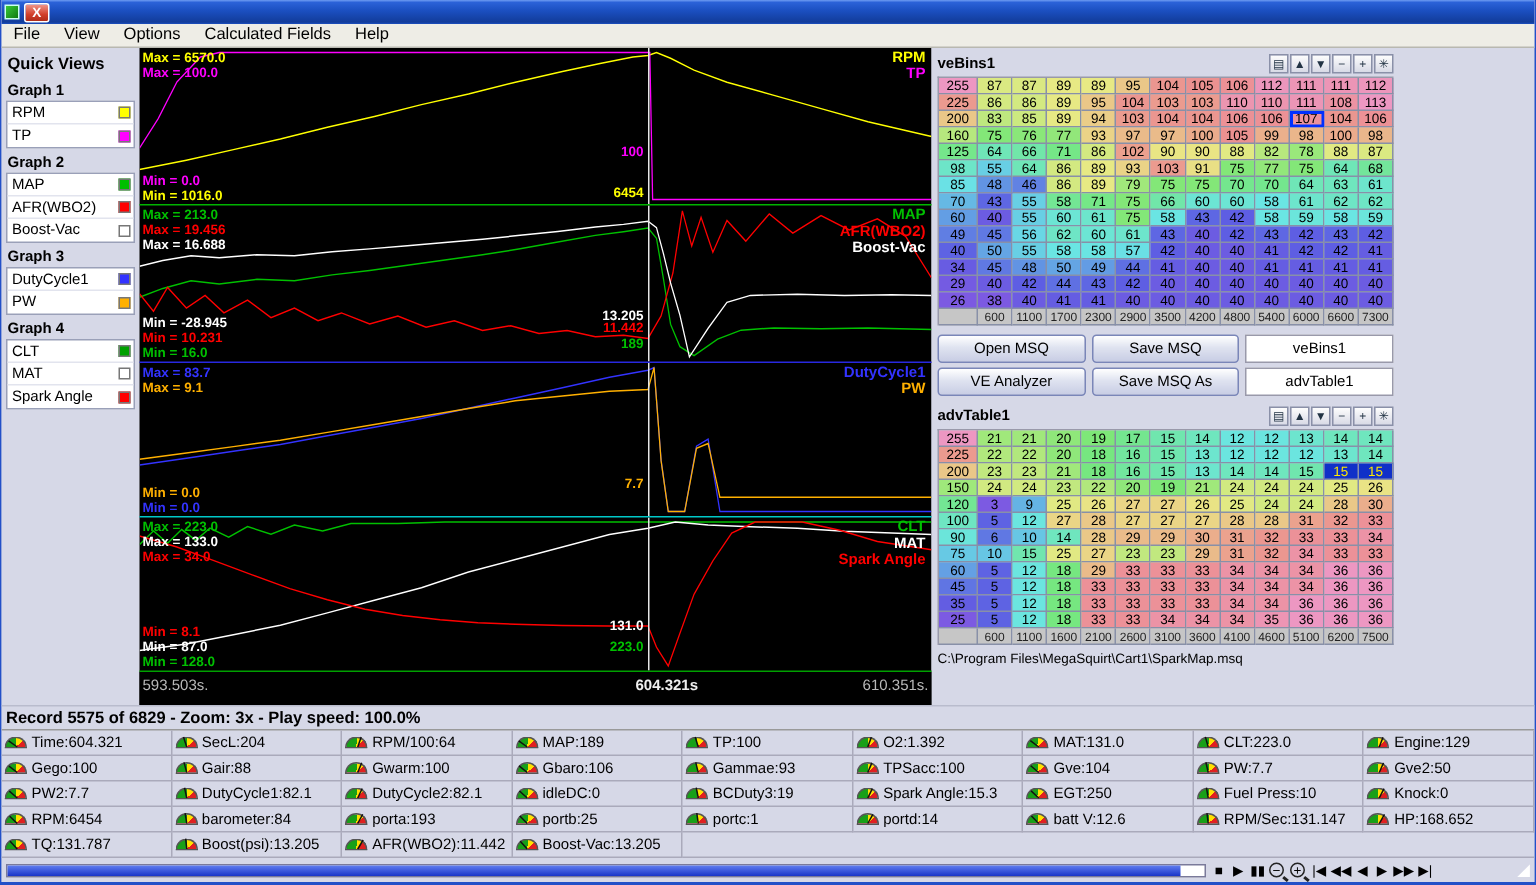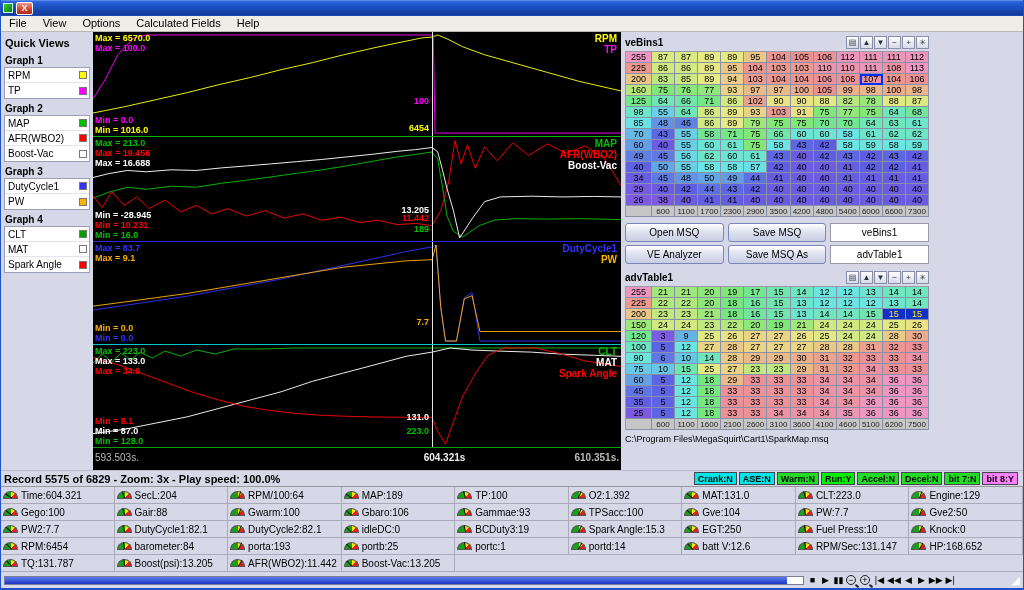--- a/index.html
+++ b/index.html
@@ -232,21 +232,21 @@
             <span style="color: rgb(255, 255, 255);">MAT</span>
             <span style="color: rgb(255, 0, 0);">Spark Angle</span>
           </div>
           <div class="cursorline" style="left: 64.2094%;"></div>
           <span class="cval" style="left: 64.2094%; top: 84%; color: rgb(0, 192, 0);">223.0</span>
           <span class="cval" style="left: 64.2094%; top: 71%; color: rgb(255, 255, 255);">131.0</span>
         </div>
         <div class="xaxis">
           <span style="left: 2px;">593.503s.</span>
           <span style="left: 64.2094%; transform: translateX(-50%); color: rgb(238, 238, 238); font-weight: bold; padding-left: 25px;">604.321s</span>
-          <span style="right: 2px; font-weight: bold;">610.351s.</span>
+          <span style="right: 2px;">610.351s.</span>
         </div>
       </div>
     <div class="rightpanel">
       <div id="ve-box">
           <div class="tbl-head">
             <span class="tbl-title">veBins1</span>
             <span class="tbl-btns">
               <span class="tbl-btn">▤</span>
               <span class="tbl-btn">▲</span>
               <span class="tbl-btn">▼</span>
@@ -643,30 +643,20 @@
             <div class="hcell axiscell">5100</div>
             <div class="hcell axiscell">6200</div>
             <div class="hcell axiscell">7500</div>
           </div>
         </div>
       <div class="path">C:\Program Files\MegaSquirt\Cart1\SparkMap.msq</div>
     </div>
   </div>
   <div class="statusrow">
     <span>Record 5575 of 6829 - Zoom: 3x - Play speed: 100.0%</span>
-    <div class="flags" id="flags">
-        <span class="flag" style="background: rgb(0, 229, 229);">Crank:N</span>
-        <span class="flag" style="background: rgb(0, 229, 229);">ASE:N</span>
-        <span class="flag" style="background: rgb(34, 221, 34);">Warm:N</span>
-        <span class="flag" style="background: rgb(0, 240, 0);">Run:Y</span>
-        <span class="flag" style="background: rgb(34, 221, 34);">Accel:N</span>
-        <span class="flag" style="background: rgb(34, 221, 34);">Decel:N</span>
-        <span class="flag" style="background: rgb(34, 221, 34);">bit 7:N</span>
-        <span class="flag" style="background: rgb(255, 128, 255);">bit 8:Y</span>
-      </div>
   </div>
   <div class="gauges" id="gauges">
       <div class="gauge-cell">
         <span class="gauge-ico">
           <span class="needle" style="transform: rotate(-55deg);"></span>
         </span>
         <span>Time:604.321</span>
       </div>
       <div class="gauge-cell">
         <span class="gauge-ico">

